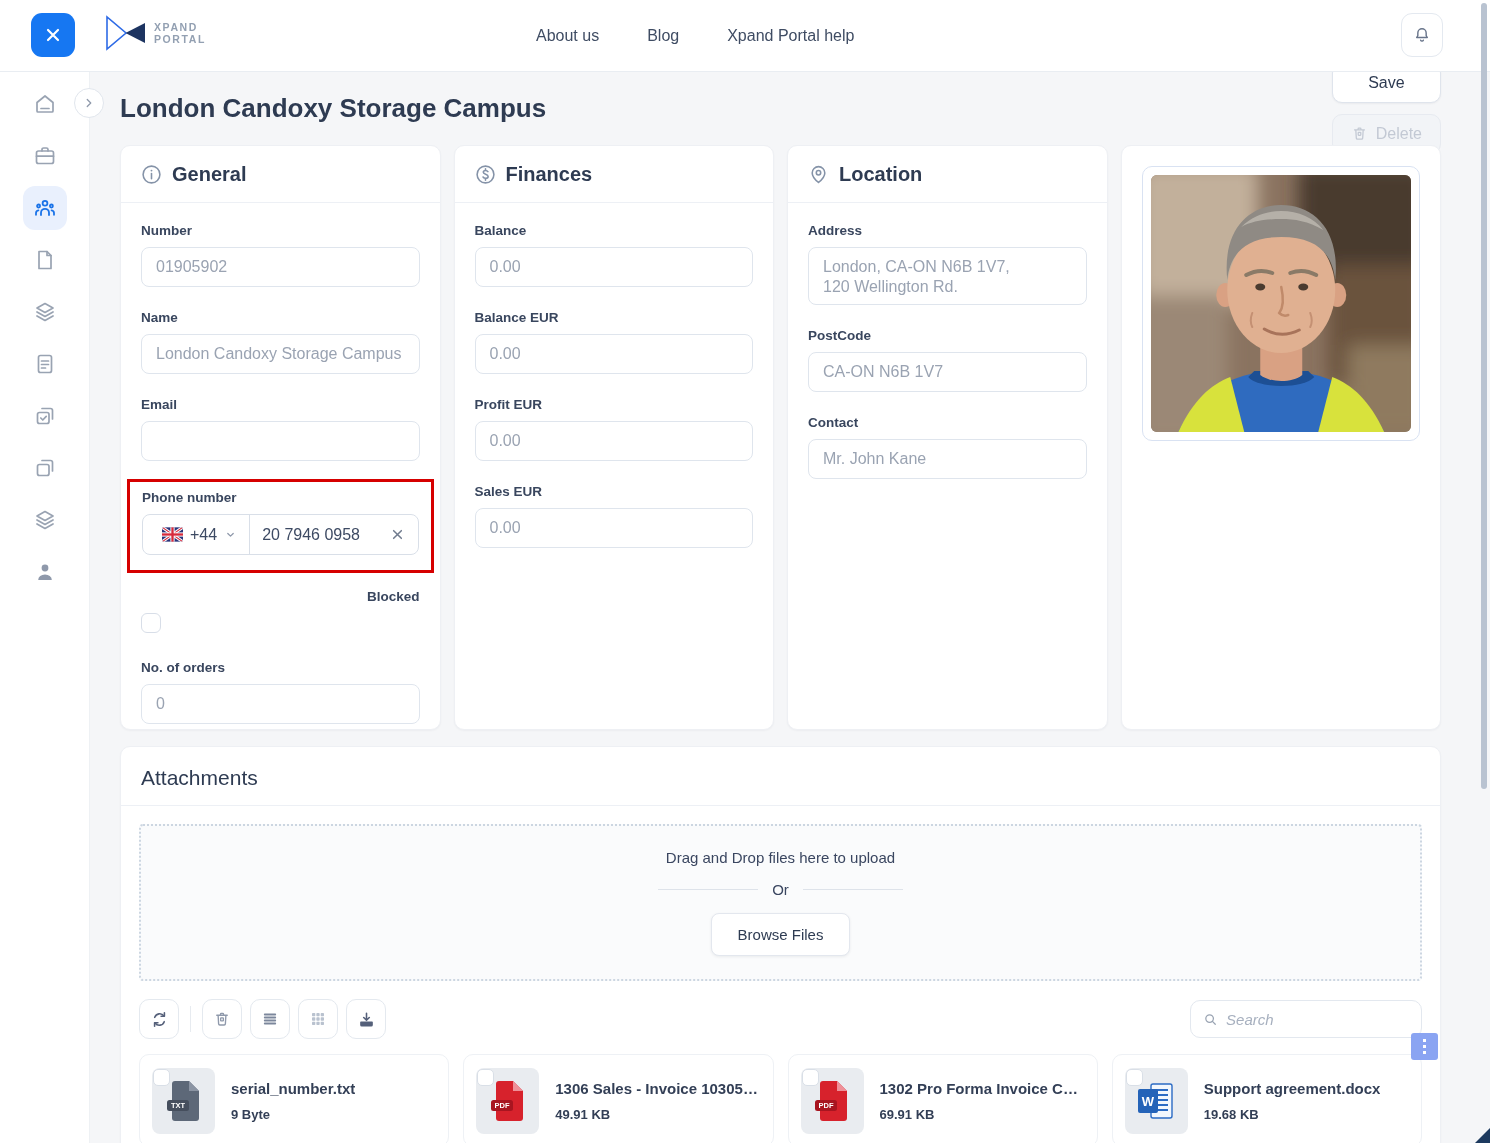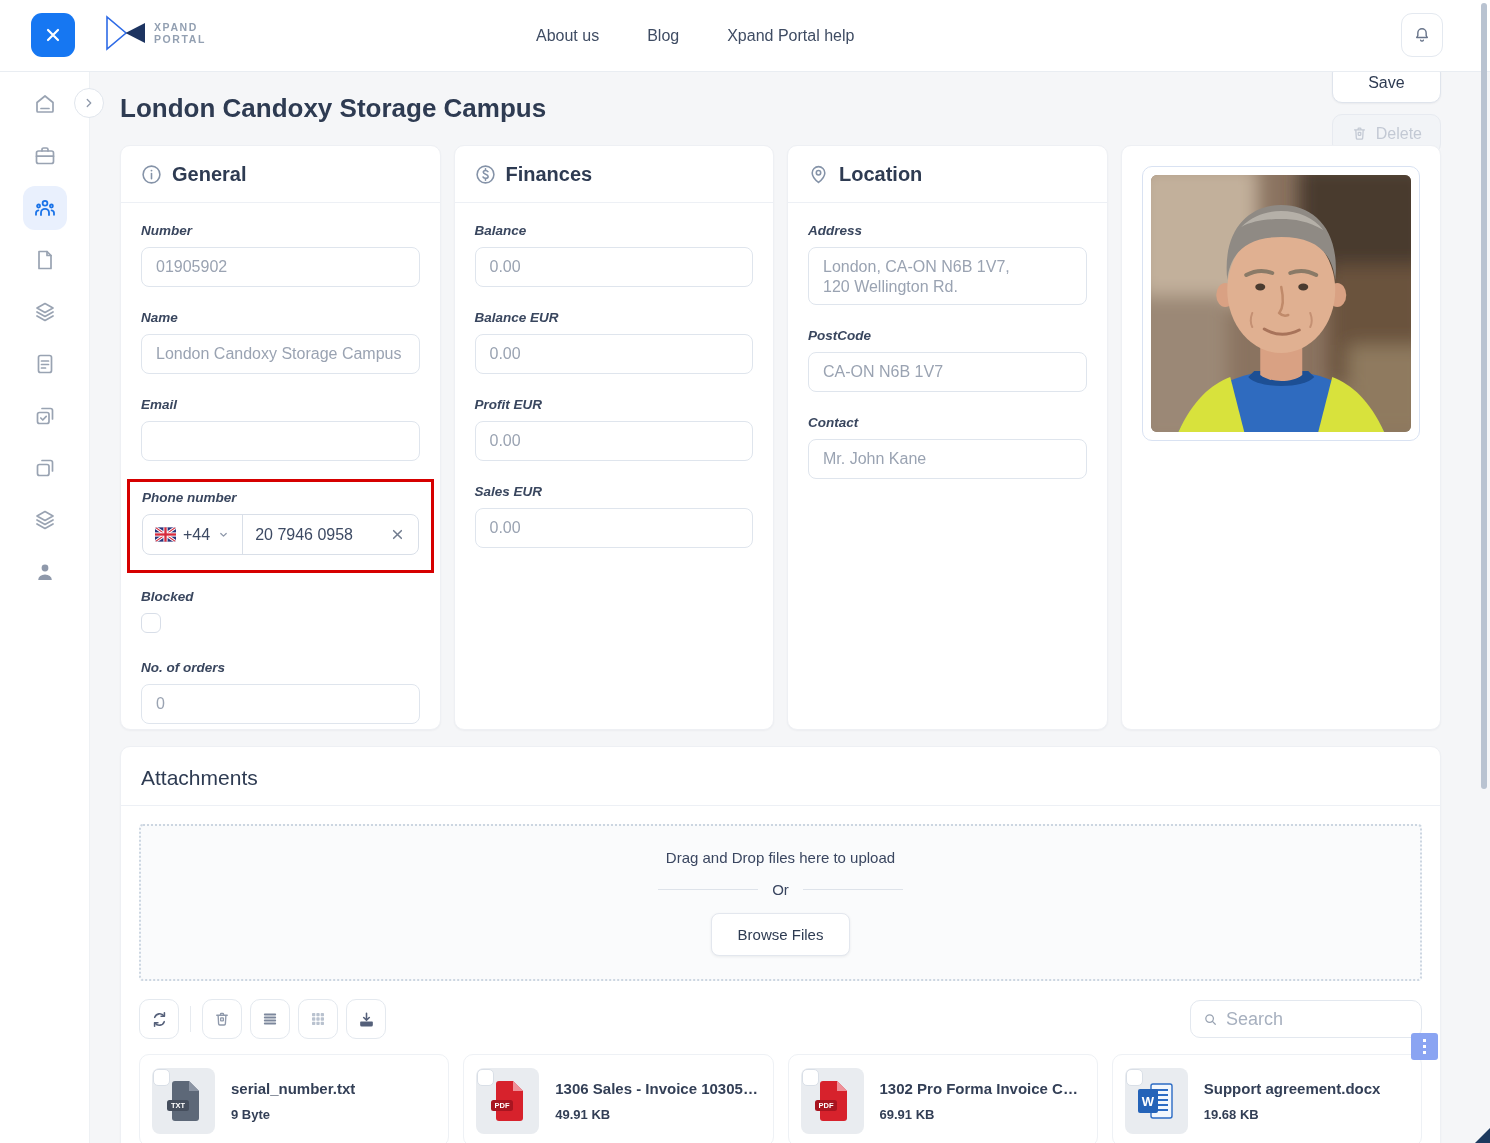--- a/index.html
+++ b/index.html
@@ -47,39 +47,39 @@
 
   .panels { display:grid; grid-template-columns:repeat(4,1fr); gap:13px; height:585px; }
   .card { background:#fff; border:1px solid #eef0f4; border-radius:10px;
           box-shadow:0 1px 2px rgba(16,24,40,.04); overflow:hidden; }
   .card-head { height:57px; display:flex; align-items:center; gap:10px; padding:0 20px;
                border-bottom:1px solid #edf0f5; }
   .card-head .ttl { font-size:20px; font-weight:600; color:#2e3b52;text-align:right; }
   .card-body { padding:20px; }
 
   .field { margin-bottom:23px; }
-  .f-label { display:block; font-size:13.5px; font-weight:700; color:#39465e; margin-bottom:9px;font-style:italic; }
+  .f-label { display:block; font-size:13.5px; font-weight:700; color:#39465e; margin-bottom:9px; }
   .input { width:100%; height:40px; border:1px solid #dfe5ed; border-radius:8px; padding:0 14px;
            font-family:inherit; font-size:16px; background:#fff; outline:none; }
   .input.muted { color:#9aa3b2; }
   .addr-box { height:58px; border:1px solid #dfe5ed; border-radius:8px; padding:9px 14px;
               font-size:16px; line-height:20px; color:#9aa3b2; }
 
   .phone-hl { border:3px solid #d60000; margin:0 -14px 16px; padding:8px 12px 15px; }
   .phone-group { display:flex; align-items:center; height:41px; border:1px solid #d9dfe8;
-                 border-radius:8px; background:#fff; overflow:hidden; }
+                 border-radius:8px; background:#fff; overflow:hidden;padding-left:7px; }
   .dial { display:flex; align-items:center; gap:7px; padding:0 12px; cursor:pointer; height:100%; }
   .dial .code { font-size:16px; color:#3d4a63; }
   .p-div { width:1px; align-self:stretch; background:#d9dfe8; }
   .phone-input { flex:1; border:none; outline:none; font-family:inherit; font-size:16px;
                  color:#3d4a63; padding:0 12px; min-width:0; }
   .clear-x { border:none; background:none; cursor:pointer; padding:0 12px 0 4px; display:grid; place-items:center; }
 
   .checkbox { width:20px; height:20px; border:1px solid #d8dee8; border-radius:6px; background:#fff; cursor:pointer; }
-  .blocked-wrap { margin-bottom:27px; }
+  .blocked-wrap { margin-bottom:27px;text-align:right; }
 
   .photo-frame { border:1px solid #d9e2f2; border-radius:10px; padding:8px; }
   .photo-img { border-radius:6px; overflow:hidden; display:block; }
 
   
   .attach-card { margin-top:16px; height:420px; }
   .attach-head { padding:19px 20px 15px; border-bottom:1px solid #edf0f5; }
   .attach-head .ttl { font-size:21px; color:#2e3b52; font-weight:500; }
   .dropzone { margin:18px; height:157px; border:2px dotted #ccd6e1; border-radius:4px;
               background:#fafbfc; display:flex; flex-direction:column; align-items:center;
@@ -89,22 +89,22 @@
   .or-row .line { width:100px; height:1.5px; background:#dee3ea; }
   .or-row .or { font-size:15px; color:#3a4660; }
   .browse-btn { background:#fff; border:1px solid #e3e7ee; border-radius:8px; padding:12px 26px;
                 font-size:15px; color:#2e3b52; box-shadow:0 1px 3px rgba(16,24,40,.07); }
   .file-toolbar { display:flex; align-items:center; gap:8px; margin:4px 18px 15px; }
   .tool-btn { width:40px; height:40px; border:1px solid #e4e9ef; background:#fff; border-radius:10px;
               display:grid; place-items:center; cursor:pointer; }
   .tb-div { width:1px; height:26px; background:#e7ebf0; margin:0 3px; }
   .search-box { margin-left:auto; width:232px; height:38px; border:1px solid #e3e8ef; border-radius:10px;
                 display:flex; align-items:center; gap:8px; padding:0 12px; background:#fff; }
-  .search-box input { border:none; outline:none; font-family:inherit; font-size:18px; width:100%;
-                      color:#0369a1; }
+  .search-box input { border:none; outline:none; font-family:inherit; font-size:15px; width:100%;
+                      color:#0369a1;font-style:italic; }
   .search-box input::placeholder { color:#a7b0bf; }
   .files-row { display:grid; grid-template-columns:repeat(4,1fr); gap:14px; margin:0 18px; }
   .file-card { background:#fff; border:1px solid #eef1f5; border-radius:10px; padding:12px;
                display:flex; align-items:center; gap:16px; height:93px; }
   .thumb-wrap { position:relative; flex:none; }
   .thumb { width:63px; height:66px; background:#e9ecf0; border-radius:8px; display:grid; place-items:center; }
   .f-check { position:absolute; top:1px; left:1px; width:17px; height:17px; background:#fff;
              border:1px solid #d9dfe7; border-radius:5px; cursor:pointer; }
   .f-name { font-size:15px; font-weight:700; color:#333f56; line-height:18px;
             overflow:hidden; text-overflow:ellipsis; white-space:nowrap; max-width:205px; }

